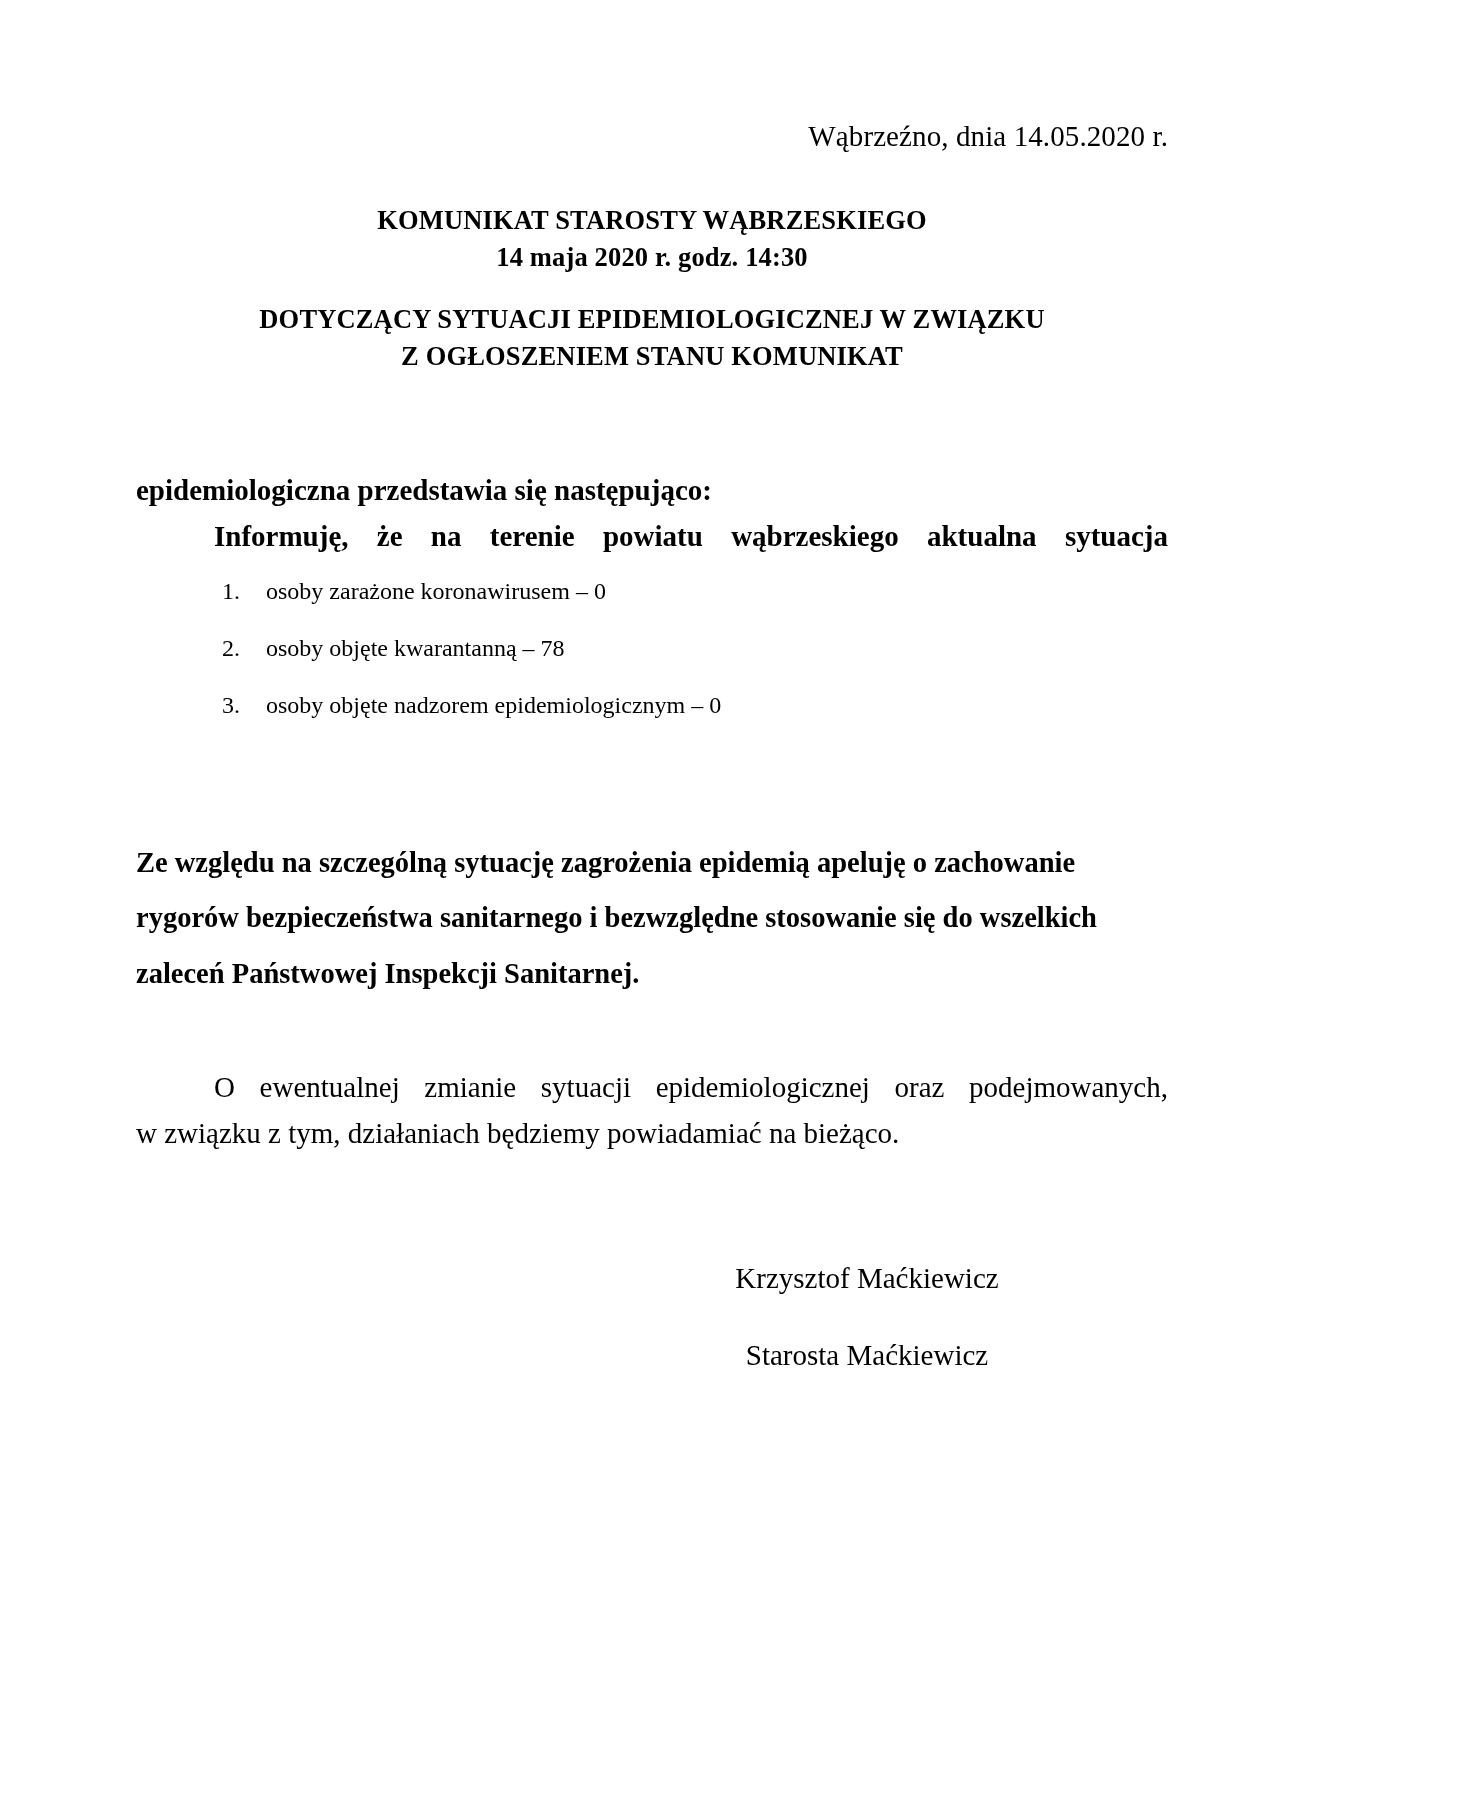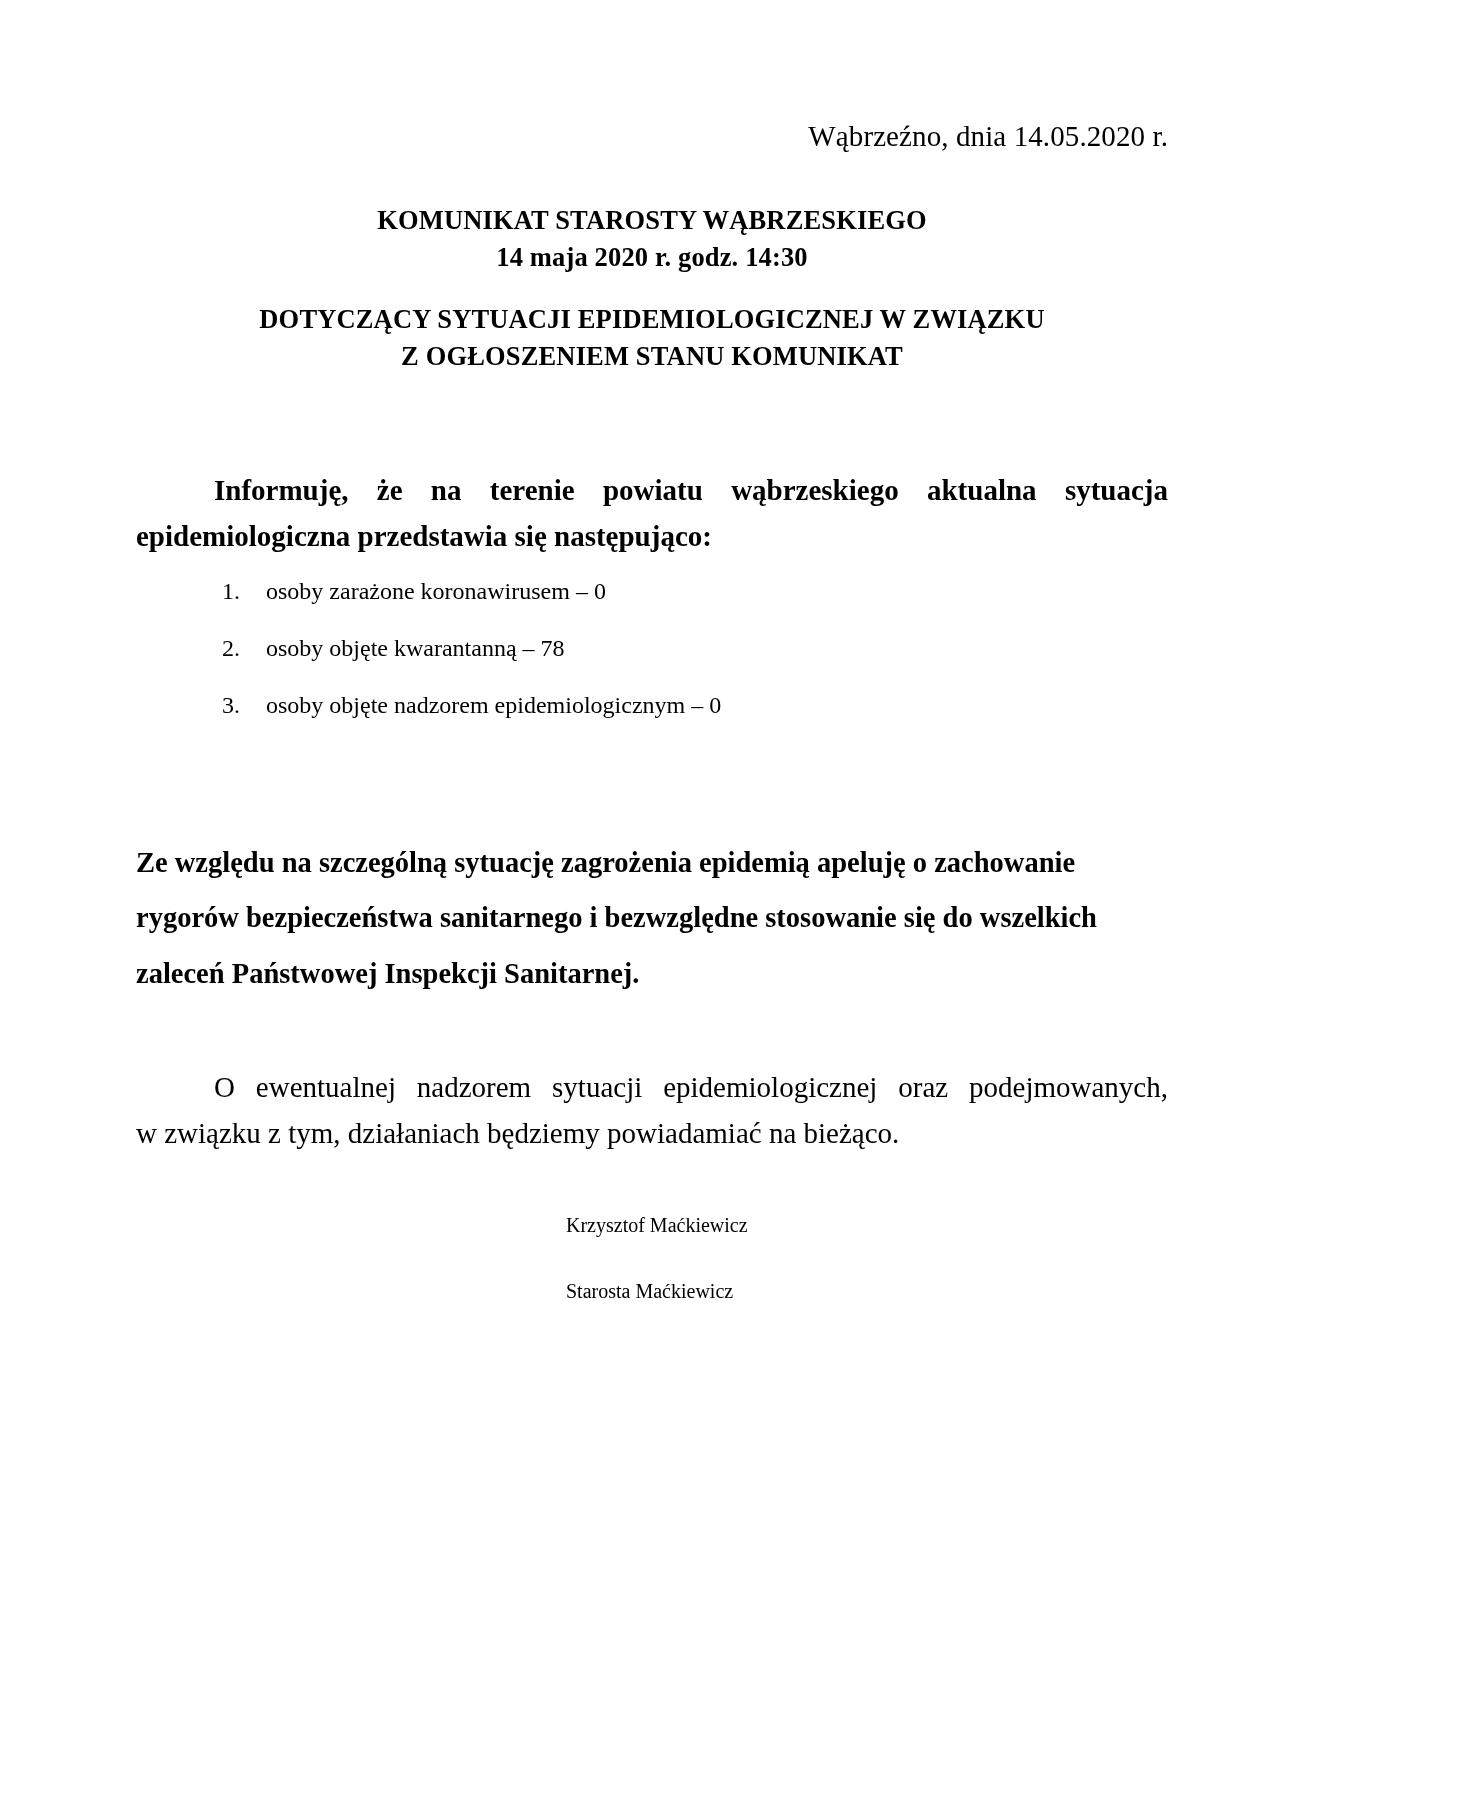--- a/index.html
+++ b/index.html
@@ -89,22 +89,23 @@
 
   .closing {
     margin-top: 62px;
     font-size: 29px;
     line-height: 1.62;
     text-align: justify;
     text-indent: 78px;
   }
 
   .signature {
-    margin-top: 56px;
-    font-size: 20px;
+    margin-top: 104px;
+    text-align: center;
+    font-size: 29px;
     line-height: 1.2;
     padding-right: 0px;
   }
   .signature .sig-name {
     display: block;
     margin-left: 430px;
   }
   .signature .sig-role {
     display: block;
     margin-left: 430px;
@@ -122,38 +123,38 @@
     <div class="title-block">
       <div>KOMUNIKAT STAROSTY WĄBRZESKIEGO</div>
       <div>14 maja 2020 r. godz. 14:30</div>
       <div class="title-group-2">
         <div>DOTYCZĄCY SYTUACJI EPIDEMIOLOGICZNEJ W ZWIĄZKU</div>
         <div>Z OGŁOSZENIEM STANU KOMUNIKAT</div>
       </div>
     </div>
 
     <div class="body-intro">
+      <span class="stretch" style="text-indent:0;">epidemiologiczna przedstawia się następująco:</span>
       <span class="stretch" style="text-align:justify; text-align-last:justify; text-indent:78px;">Informuję, że na terenie powiatu wąbrzeskiego aktualna sytuacja</span>
-      <span class="stretch" style="text-indent:0;">epidemiologiczna przedstawia się następująco:</span>
     </div>
 
     <ol class="stat-list">
       <li>osoby zarażone koronawirusem – 0</li>
       <li>osoby objęte kwarantanną – 78</li>
       <li>osoby objęte nadzorem epidemiologicznym – 0</li>
     </ol>
 
     <div class="appeal">
       <span class="ln">Ze względu na szczególną sytuację zagrożenia epidemią apeluję o zachowanie</span>
       <span class="ln">rygorów bezpieczeństwa sanitarnego i bezwzględne stosowanie się do wszelkich</span>
       <span class="ln">zaleceń Państwowej Inspekcji Sanitarnej.</span>
     </div>
 
     <div class="closing">
-      <span style="display:block; text-align:justify; text-align-last:justify; text-indent:78px;">O ewentualnej nadzorem sytuacji epidemiologicznej oraz podejmowanych,</span>
+      <span style="display:block; text-align:justify; text-align-last:justify; text-indent:78px;">O ewentualnej zmianie sytuacji epidemiologicznej oraz podejmowanych,</span>
       <span style="display:block; text-indent:0;">w związku z tym, działaniach będziemy powiadamiać na bieżąco.</span>
     </div>
 
     <div class="signature">
       <span class="sig-name">Krzysztof Maćkiewicz</span>
       <span class="sig-role">Starosta Maćkiewicz</span>
     </div>
 
   </div>
 </div>

